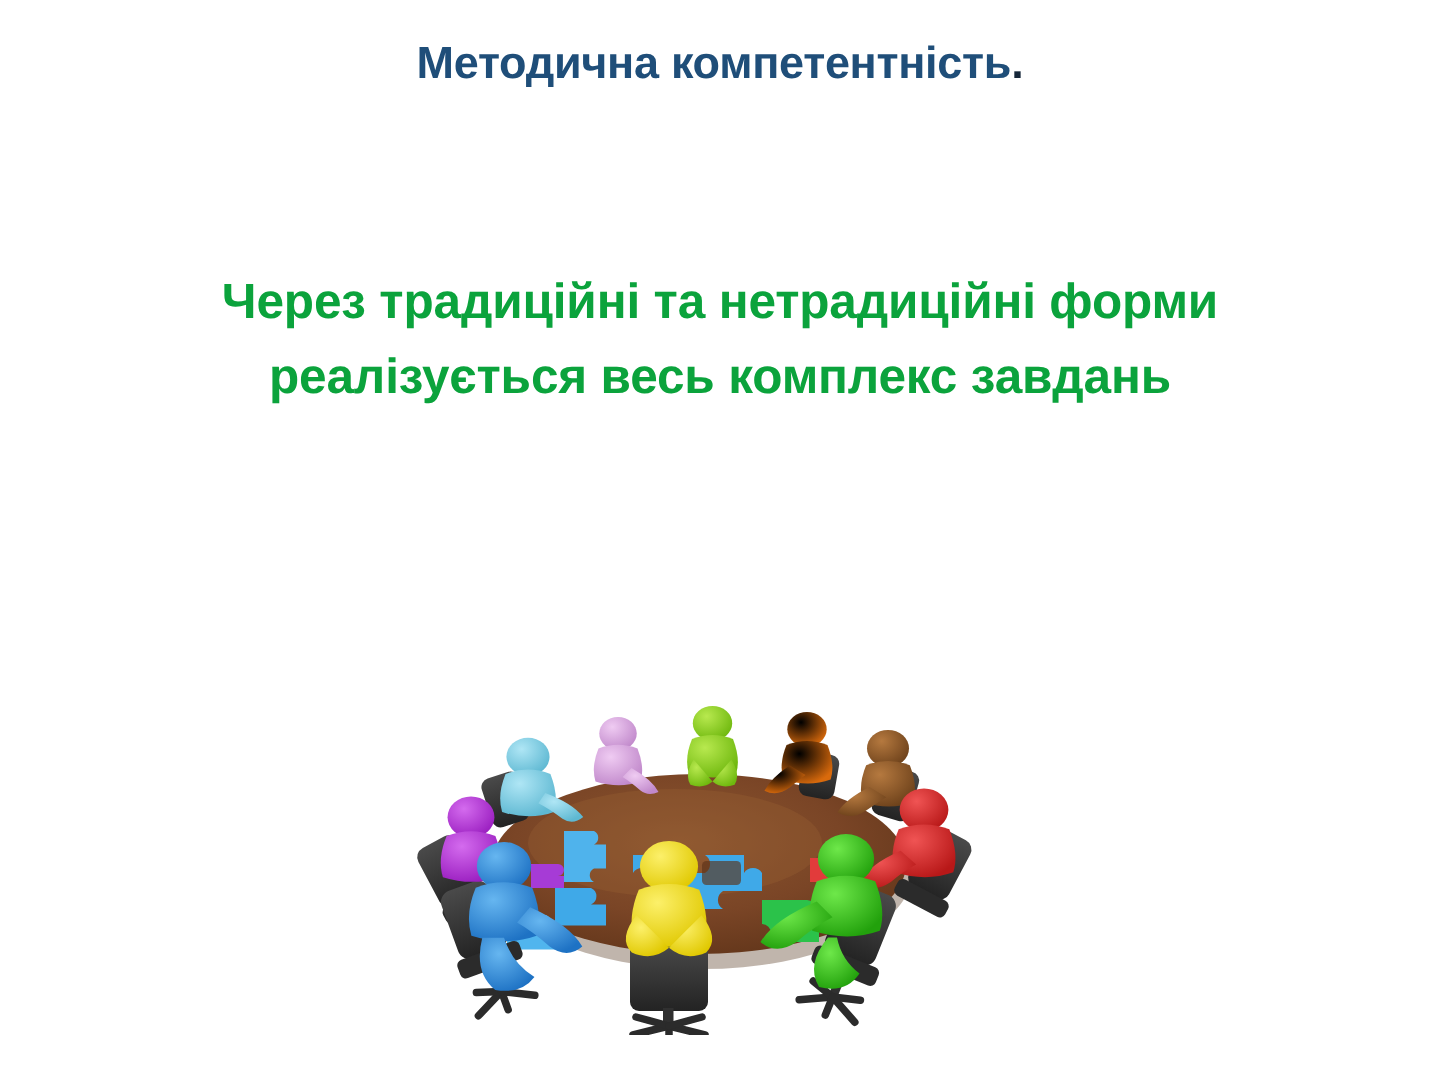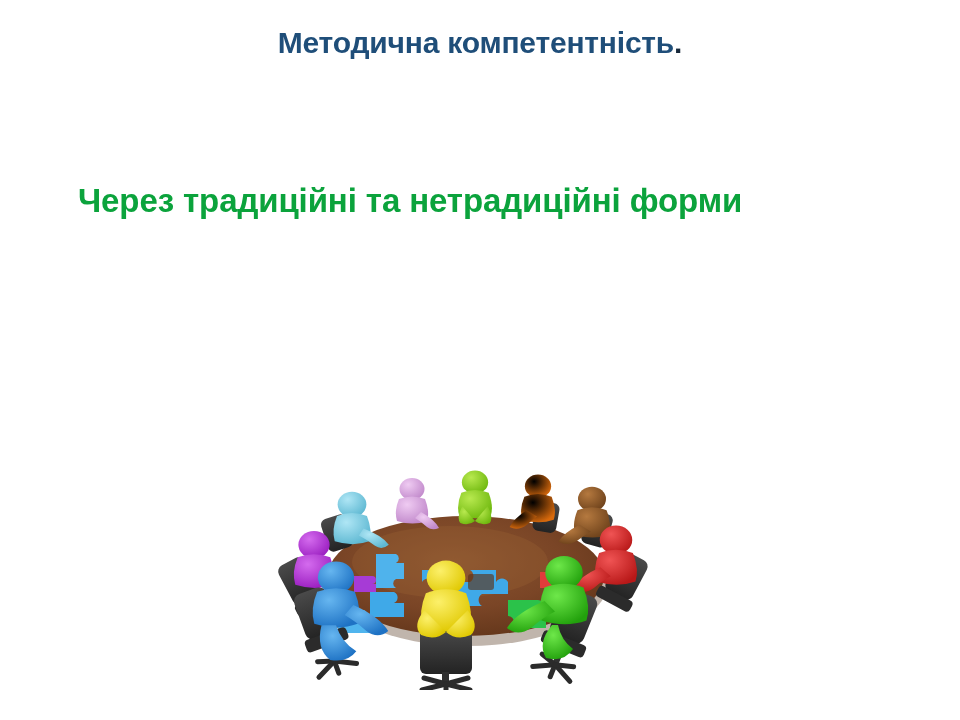--- a/index.html
+++ b/index.html
@@ -41,21 +41,21 @@
   .slide-title .title-period {
     color: #17283a;
   }
 
   
   .body-block {
     position: absolute;
     left: 78px;
     top: 176px;
     width: 804px;
-    text-align: left;
+    text-align: center;
     font-size: 33px;
     font-weight: bold;
     line-height: 50px;
     color: #0BA33C;
     letter-spacing: -0.1px;
   }
   .body-line {
     display: block;
     white-space: pre;
   }
@@ -78,20 +78,21 @@
 <body>
 
 <div class="slide">
 
   <div class="slide-title">
     <span>Методична компетентність</span><span class="title-period">.</span>
   </div>
 
   <div class="body-block">
     <span class="body-line">Через традиційні та нетрадиційні форми</span>
+    <span class="body-line">реалізується весь комплекс завдань</span>
   </div>
 
   <div class="illustration">
     <svg viewBox="0 0 390 240" xmlns="http://www.w3.org/2000/svg" role="img">
       <defs>
         <radialGradient id="tableGrad" cx="45%" cy="38%" r="72%">
           <stop offset="0%" stop-color="#8C5630"></stop>
           <stop offset="55%" stop-color="#7A4526"></stop>
           <stop offset="100%" stop-color="#5E3318"></stop>
         </radialGradient>

